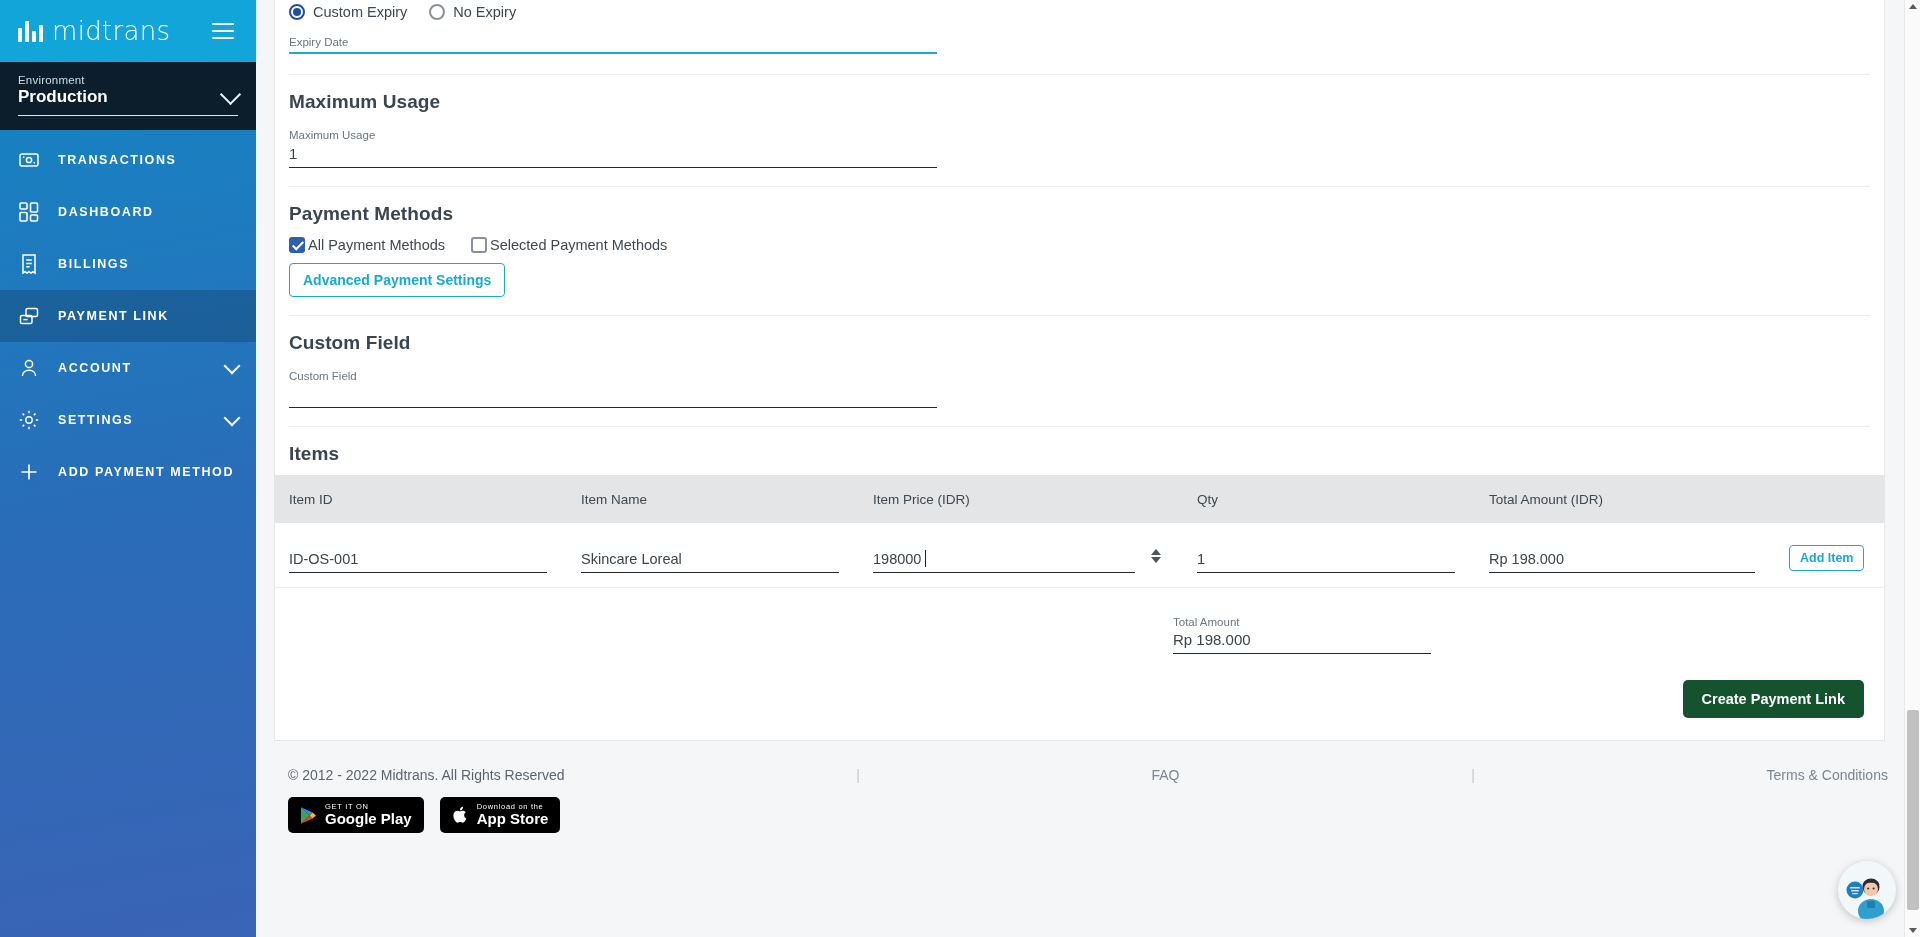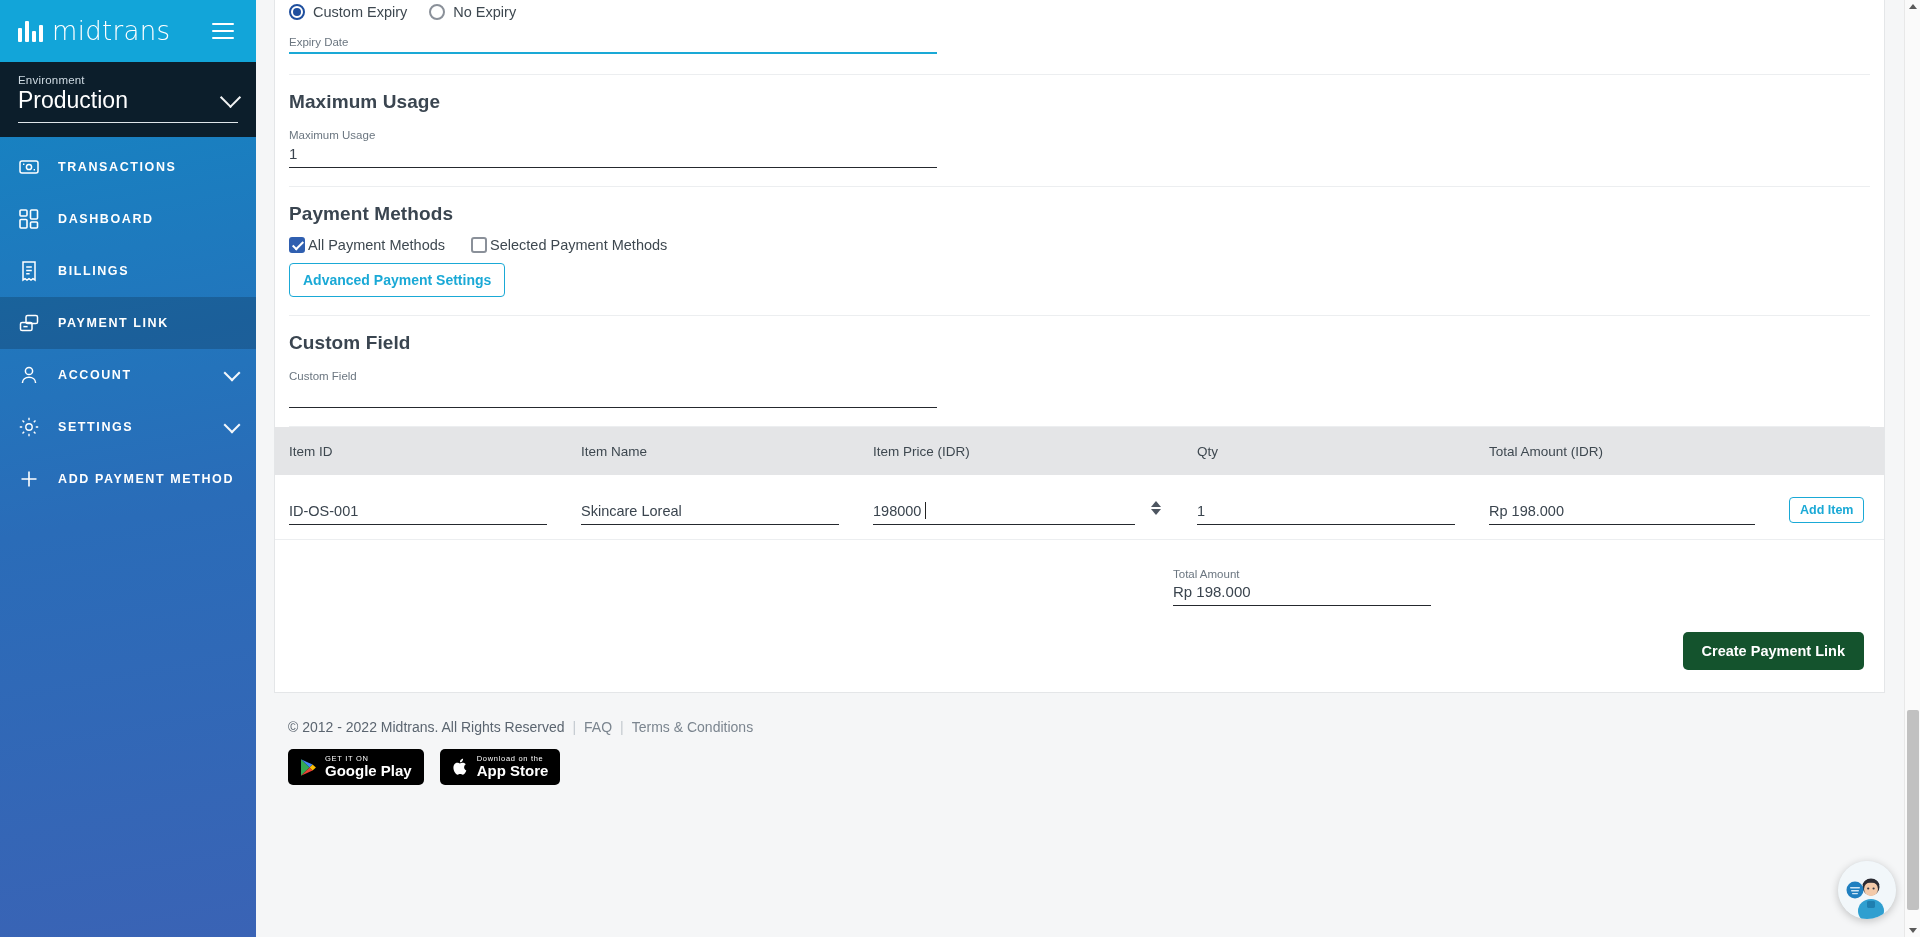--- a/index.html
+++ b/index.html
@@ -35,21 +35,21 @@
   }
   .hamburger { width: 22px; cursor: pointer; }
   .hamburger span { display: block; height: 2px; background: #fff; margin: 5px 0; border-radius: 1px; }
 
   .sb-env {
     background: #0c1e2b; padding: 12px 18px 14px 18px;
     position: relative;
   }
   .env-label { font-size: 11.5px; color: #cfdbe3; letter-spacing: .2px; }
   .env-row { display: flex; align-items: center; justify-content: space-between; margin-top: 1px; }
-  .env-value { font-size: 23px; font-weight: normal; color: #fff; }
+  .env-value { font-size: 17px; font-weight: bold; color: #fff; }
   .env-underline { height: 1px; background: #dfe6ea; margin-top: 8px; }
   .chev {
     width: 15px; height: 15px; border-right: 2px solid #fff; border-bottom: 2px solid #fff;
     transform: rotate(45deg); margin-top: -6px; opacity: .95;
   }
   .chev-sm {
     width: 12px; height: 12px; border-right: 2px solid #fff; border-bottom: 2px solid #fff;
     transform: rotate(45deg); margin-top: -5px; opacity: .95;
   }
 
@@ -171,21 +171,21 @@
   .total-block { width: 258px; }
   .total-label { font-size: 11.5px; color: #6b7680; margin-bottom: 3px; }
   .total-value { font-size: 15px; color: #3a444e; padding-bottom: 5px; }
   .total-line { height: 1px; background: #25292e; }
 
   .row-sep { height: 1px; background: #eceef0; margin: 14px -14px 0 -14px; }
   .create-row { display: flex; justify-content: flex-end; padding: 26px 6px 22px 0; }
 
   
   .footer { padding: 26px 32px 0 32px; }
-  .foot-links { display: flex; align-items: center; gap: 8px; font-size: 14px; }
+  .foot-links { display: flex; align-items: center; gap: 8px; font-size: 14px; justify-content: space-between; }
   .foot-copy { color: #5b6570; }
   .foot-sep { color: #c3c9cf; }
   .foot-link { color: #7b858f; cursor: pointer; }
   .badges { display: flex; gap: 16px; margin-top: 14px; }
   .badge {
     height: 36px; background: #000; border-radius: 5px; display: flex;
     align-items: center; gap: 8px; padding: 0 12px; cursor: pointer; color: #fff;
   }
   .badge-txt { line-height: 1.05; }
   .badge-top { font-size: 7.5px; letter-spacing: .7px; display: block; }
@@ -389,20 +389,21 @@
         <div class="section-title">Custom Field</div>
         <div class="field">
           <div class="field-label">Custom Field</div>
           <div class="field-value"></div>
           <div class="field-line thin"></div>
         </div>
 
         <div class="divider" style="margin-top:14px"></div>
 
         
+        <div class="section-title">Items</div>
 
         <div class="tbl">
           <div class="tbl-head">
             <div class="th c1">Item ID</div>
             <div class="th c2">Item Name</div>
             <div class="th c3">Item Price (IDR)</div>
             <div class="th c4">Qty</div>
             <div class="th c5">Total Amount (IDR)</div>
             <div class="th c6"></div>
           </div>

